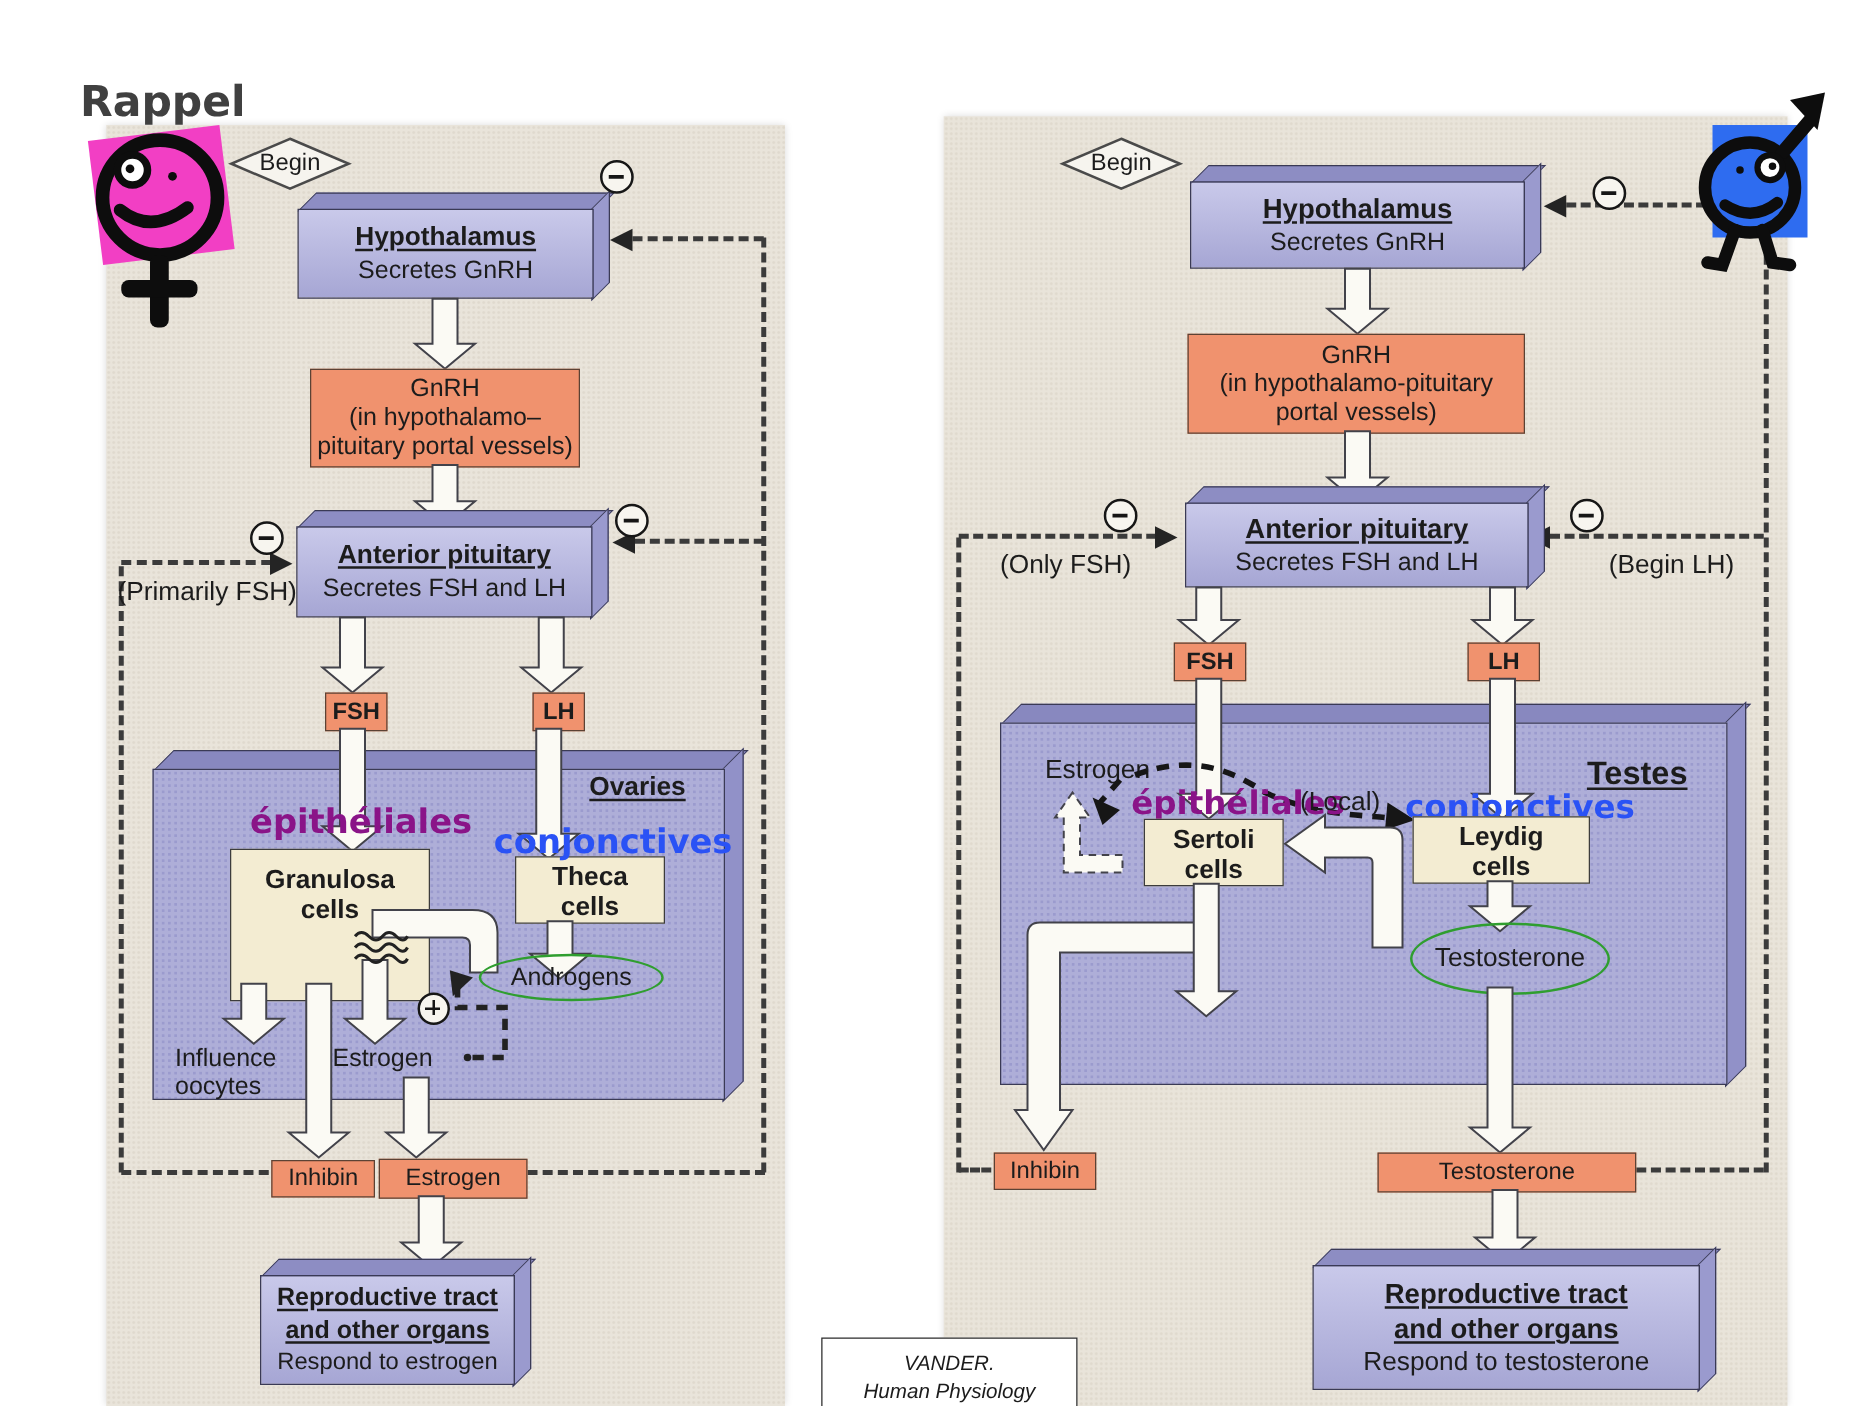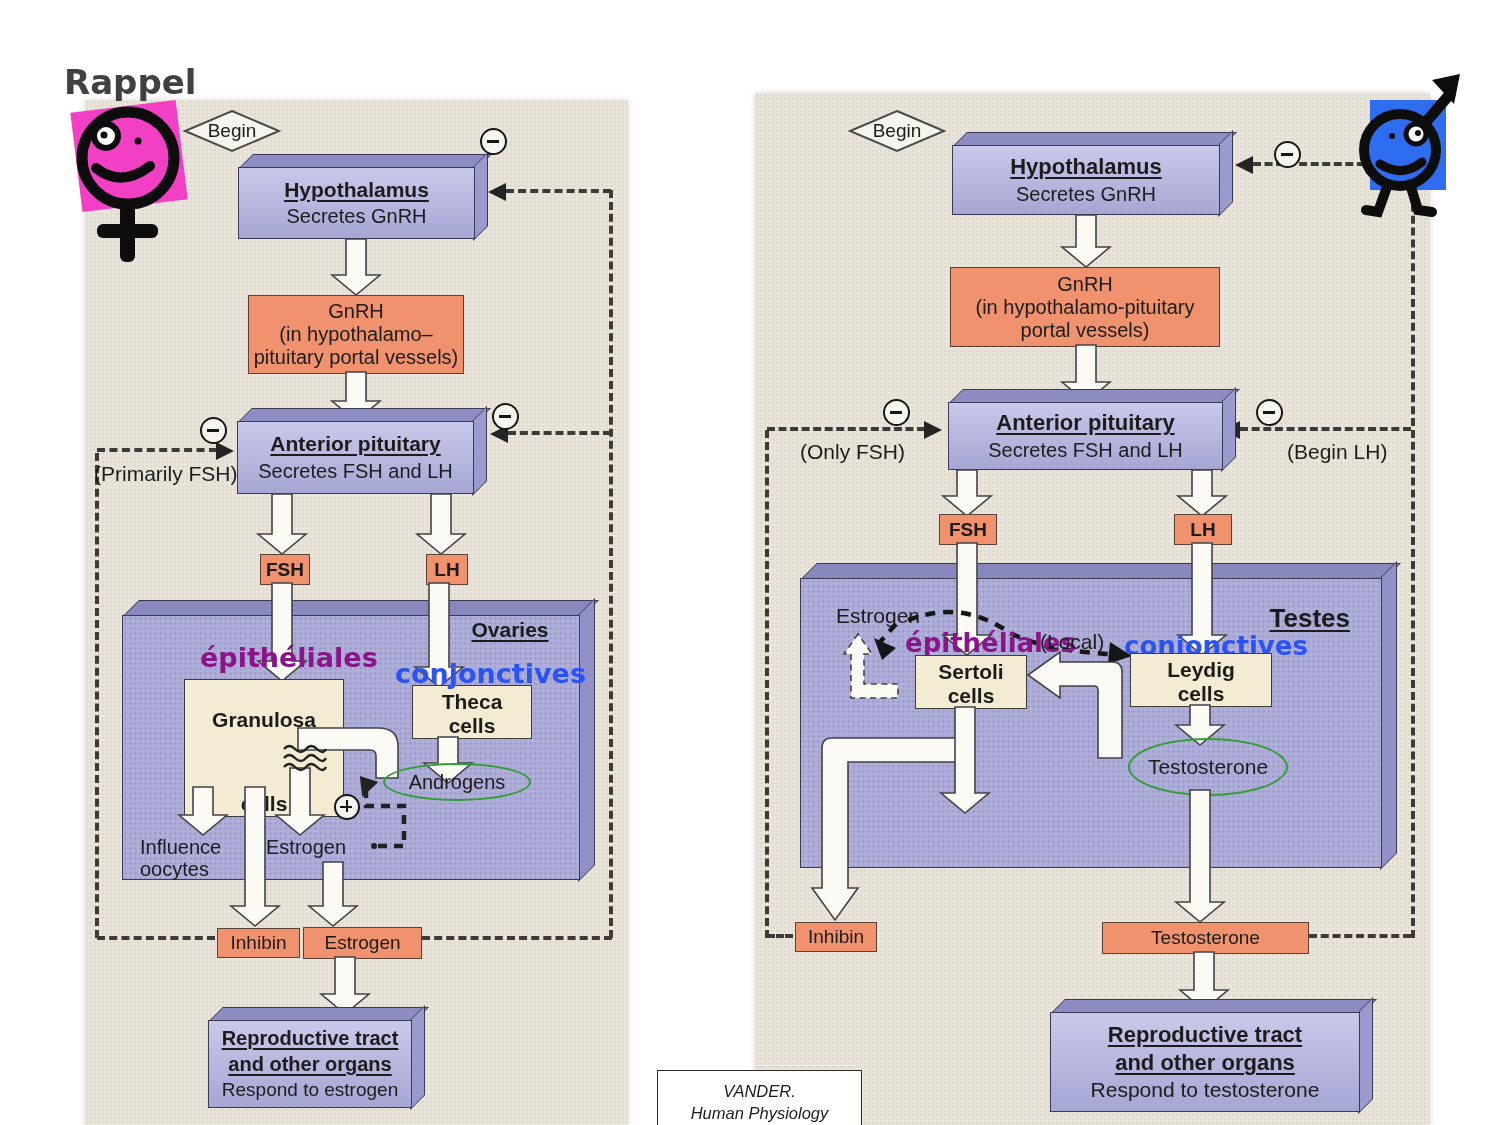--- a/index.html
+++ b/index.html
@@ -151,21 +151,21 @@
   </div>
   <div class="abs t b u" style="left:455px;top:618px;width:110px;font-size:21px;text-align:center">Ovaries</div>
 
   <svg class="fa" style="left:258px;top:583px" width="48" height="98" viewBox="0 0 48 98">
       <polygon points="14,0 14,78 0,78 24,98 48,78 34,78 34,0"></polygon>
     </svg>
   <svg class="fa" style="left:415px;top:583px" width="48" height="104" viewBox="0 0 48 104">
       <polygon points="14,0 14,84 0,84 24,104 48,84 34,84 34,0"></polygon>
     </svg>
 
-  <div class="cbx" style="left:184px;top:679px;width:158px;height:108px;justify-content:space-between;padding-top:28px">
+  <div class="cbx" style="left:184px;top:679px;width:158px;height:108px;justify-content:flex-start;padding-top:12px">
     <span class="t b" style="font-size:21px">Granulosa</span>
     <span class="t b" style="font-size:21px">cells</span>
   </div>
   <div class="cbx" style="left:412px;top:685px;width:118px;height:52px">
     <span class="t b" style="font-size:21px">Theca</span>
     <span class="t b" style="font-size:21px">cells</span>
   </div>
 
   <div class="abs hw" style="left:200px;top:642px;font-size:27px;color:#8a1488">épithéliales</div>
   <div class="abs hw" style="left:395px;top:658px;font-size:27px;color:#2a52f5">conjonctives</div>

